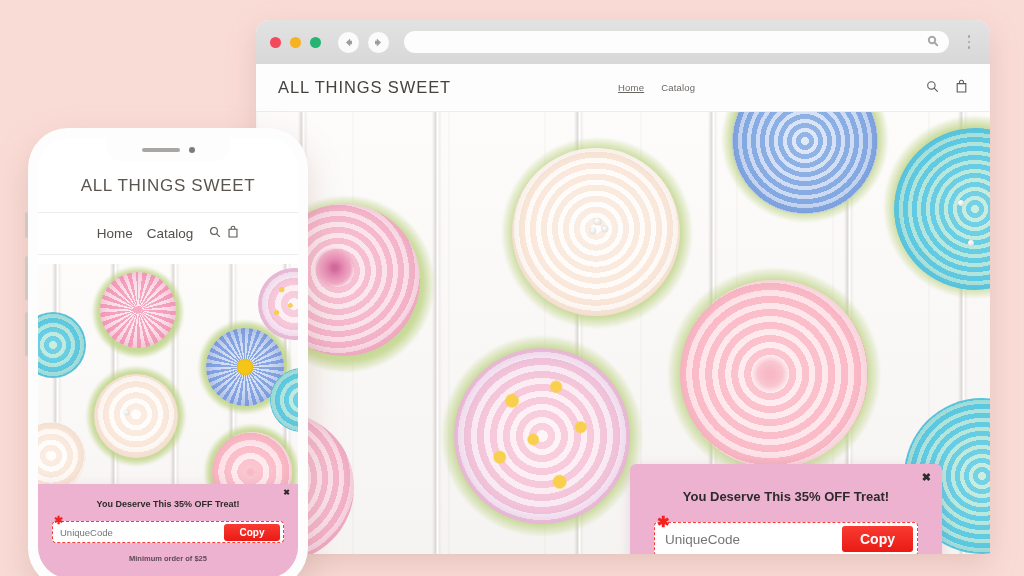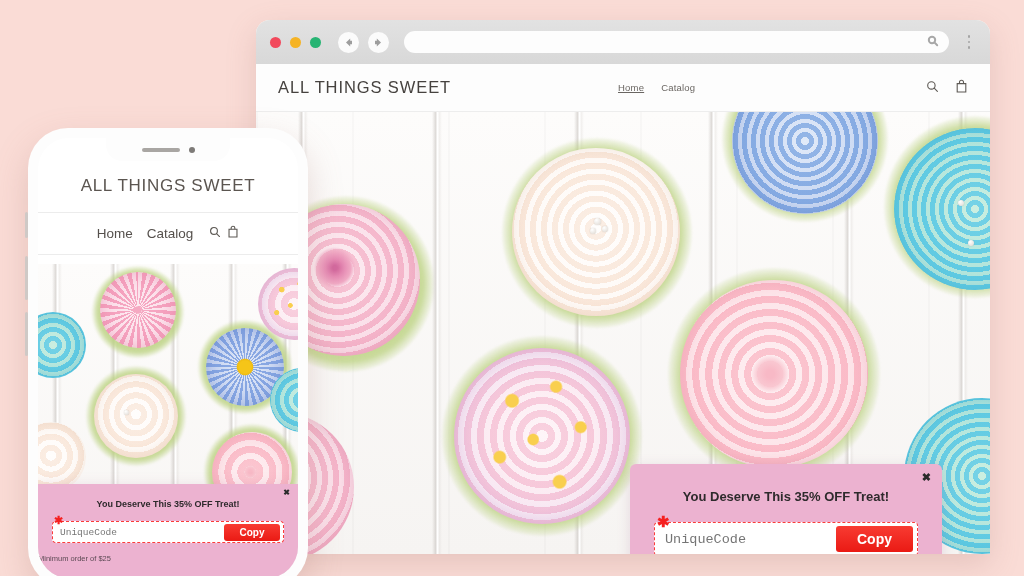--- a/index.html
+++ b/index.html
@@ -222,39 +222,41 @@
     display: flex;
     align-items: center;
     overflow: visible;
   }
   .coupon-input {
     flex: 1;
     border: 0;
     outline: 0;
     background: transparent;
     color: #b9b9b9;
-    font-family: Liberation Mono, monospace;
+    font-family: Liberation Sans, sans-serif;
   }
   .coupon-copy {
     background: linear-gradient(#f83b32, #ea1a14);
     color: #fff;
     border: 0;
     border-radius: 3px;
     font-weight: bold;
     font-family: "Liberation Sans", sans-serif;
     cursor: pointer;
   }
   .field-handle {
     position: absolute;
     color: #f52020;
     font-weight: bold;
     line-height: 1;
   }
   .coupon-note {
+    text-align: center;
     color: #5d4a55;
+    font-weight: bold;
   }
 
   
   .coupon.desktop { left: 374px; top: 352px; width: 312px; height: 142px; }
   .coupon.desktop .coupon-close { right: 11px; top: 8px; font-size: 11px; }
   .coupon.desktop .coupon-title { font-size: 13px; margin-top: 25px; }
   .coupon.desktop .coupon-field { margin: 18px 24px 0; height: 34px; padding: 0 4px 0 10px; }
   .coupon.desktop .coupon-input { font-size: 13.5px; }
   .coupon.desktop .coupon-copy { width: 84px; height: 26px; font-size: 14px; }
   .coupon.desktop .field-handle { left: 2px; top: -9px; font-size: 15px; }

